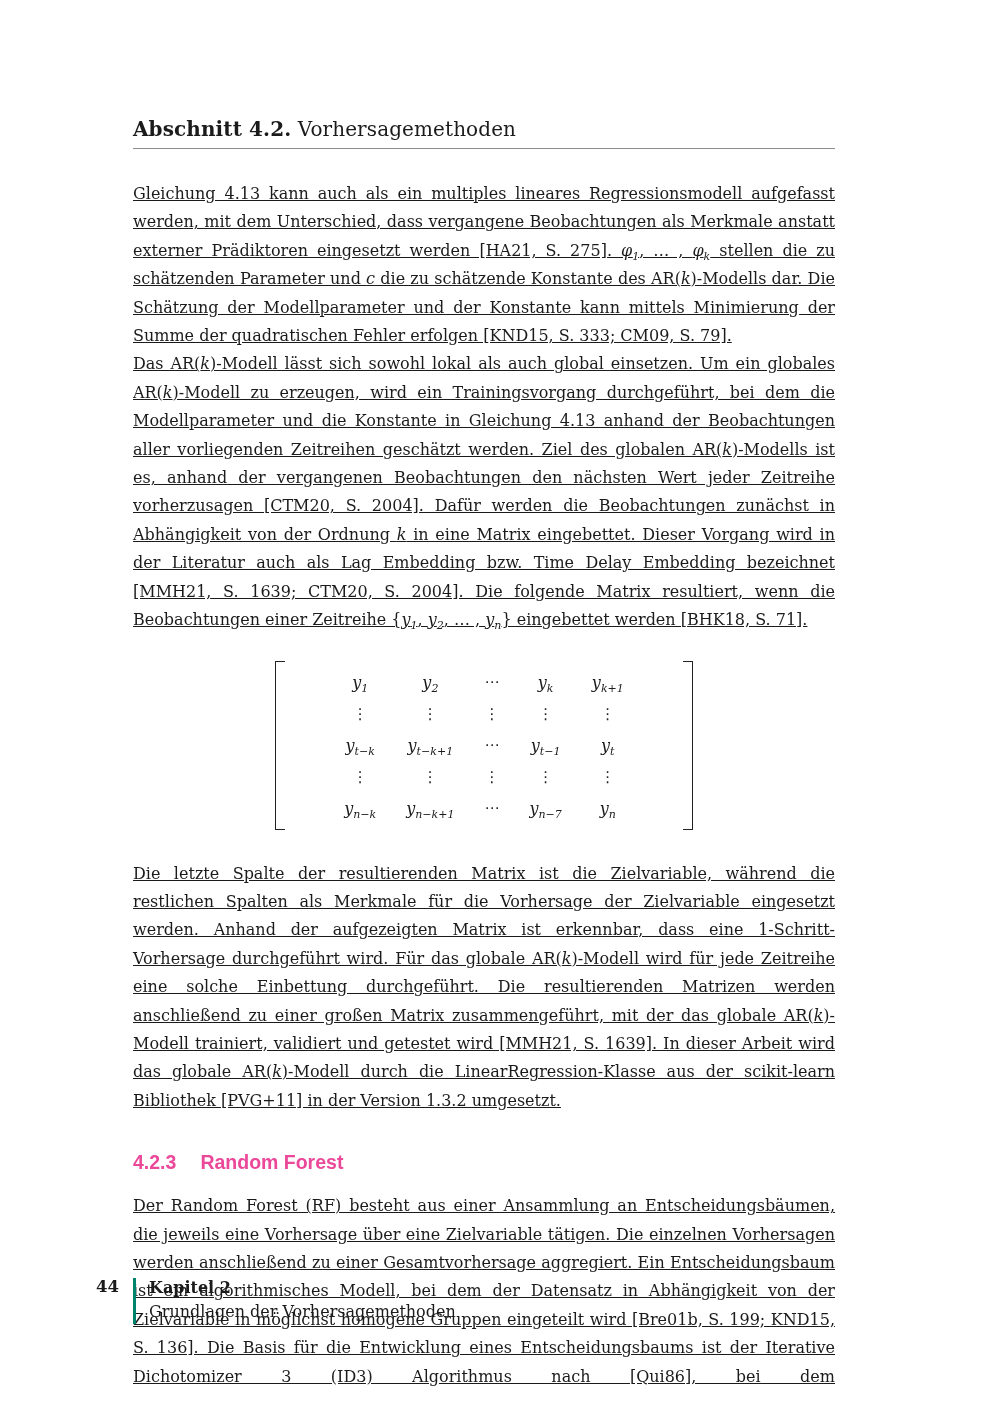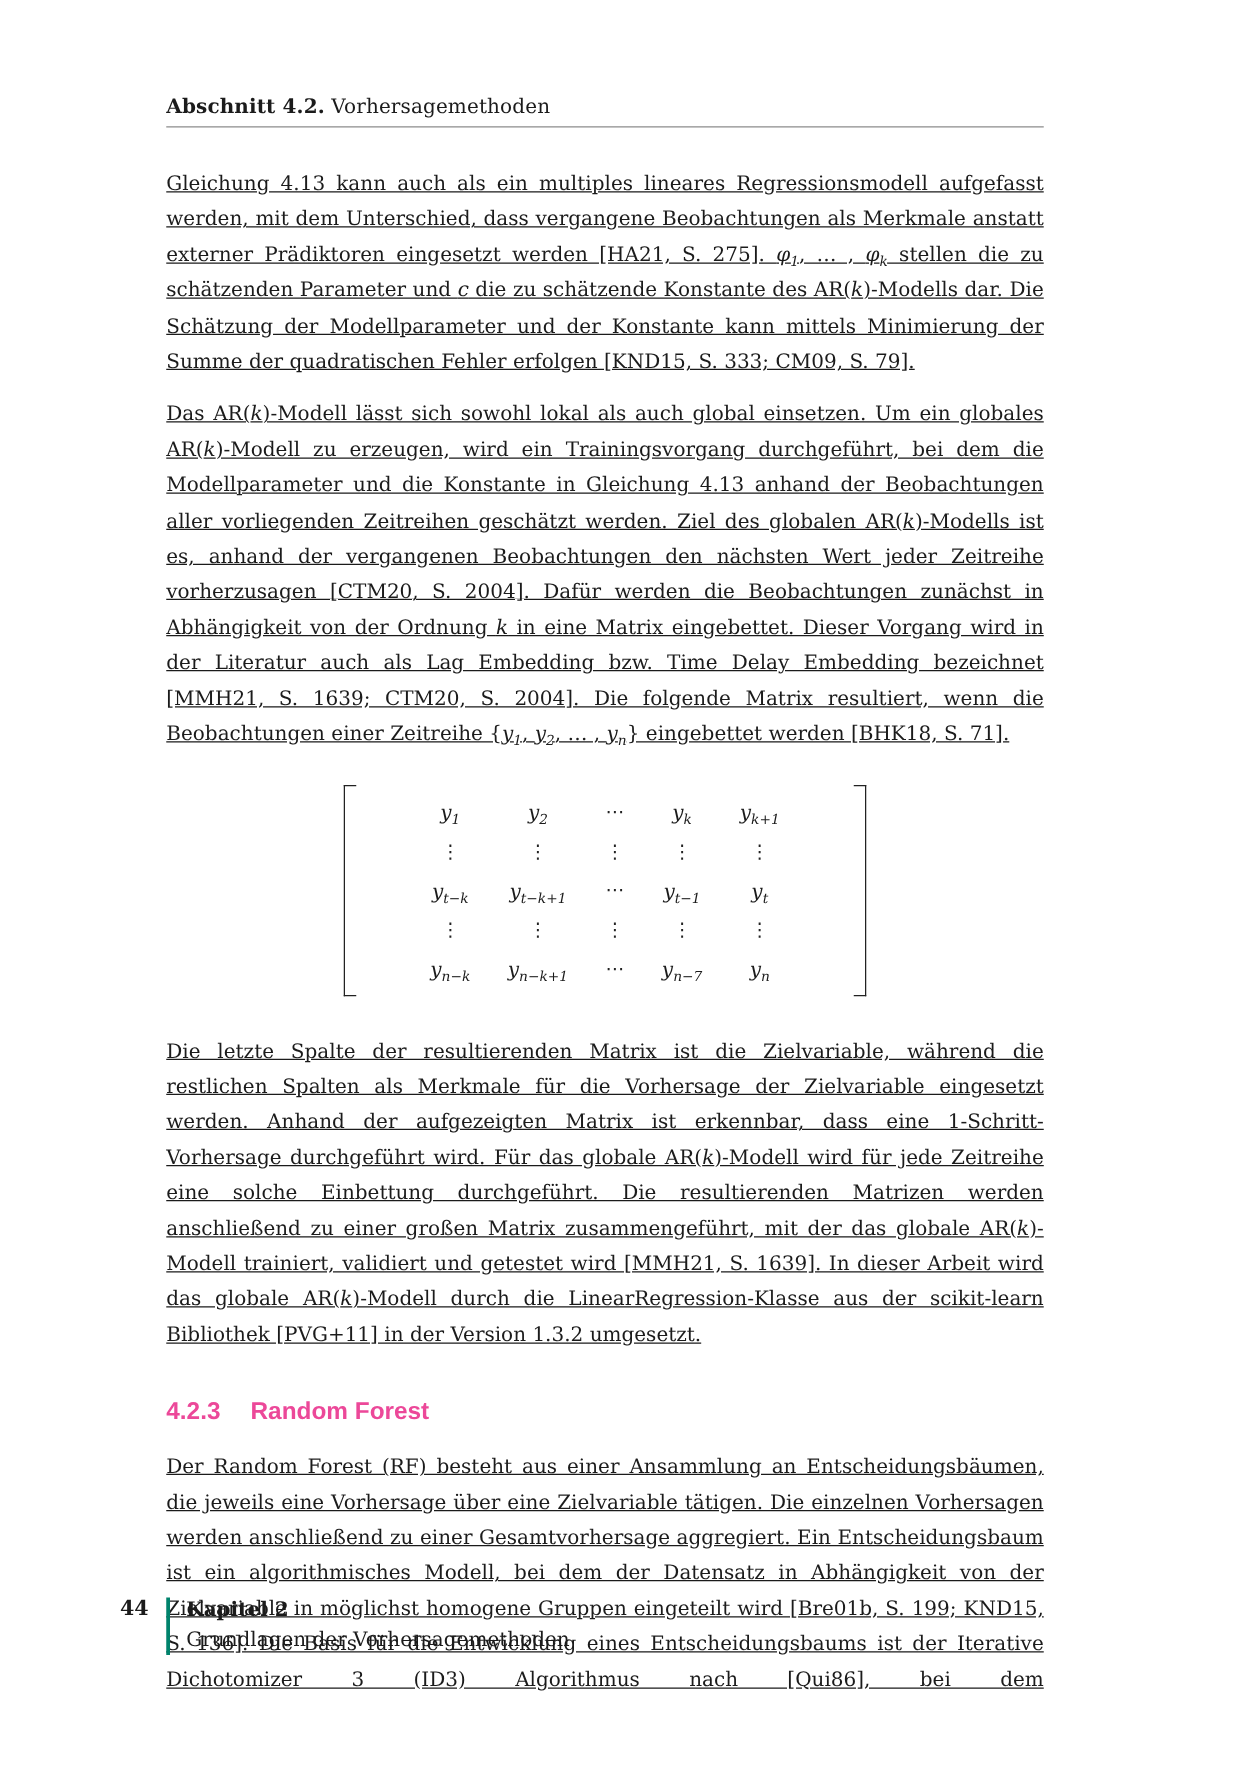--- a/index.html
+++ b/index.html
@@ -7,33 +7,33 @@
     width: 1000px; height: 1414px;
     background: #ffffff;
     font-family: "DejaVu Serif", "Liberation Serif", serif;
     color: #1b1b1b;
     position: relative;
     overflow: hidden;
   }
   .page { position: absolute; inset: 0; }
   .content { position: absolute; left: 133px; top: 0; width: 702px; }
 
-  .running-head { margin-top: 75px; font-size: 16px; letter-spacing: 0.1px; }
+  .running-head { margin-top: 117px; font-size: 20px; letter-spacing: 0.1px; }
   .running-head .rh-bold { font-weight: bold; }
   .head-rule { border: none; border-top: 1px solid #8c8c8c; margin: 7px 0 0 0; }
 
   p.body {
     font-size: 16px;
     line-height: 28.4px;
     text-align: justify;
     margin: 0;
     text-decoration: underline;
   }
   #p1 { margin-top: 31px; }
-  #p2 { margin-top: 14px; }
+  #p2 { }
   #p3 { margin-top: 30px; }
   #p4 { margin-top: 16px; text-align-last: justify; }
 
   .mi { font-style: italic; font-family: "DejaVu Serif", serif; }
   sub.msub { font-size: 11px; font-style: italic; line-height: 0; letter-spacing: 0; }
 
   .matrix-wrap { display: flex; justify-content: center; margin: 26px 0 24px 0; }
   .matrix { display: flex; align-items: stretch; gap: 41px; }
   .bracket { width: 9px; }
   .bracket.left  { border-left: 1.6px solid #222; border-top: 1.6px solid #222; border-bottom: 1.6px solid #222; }

